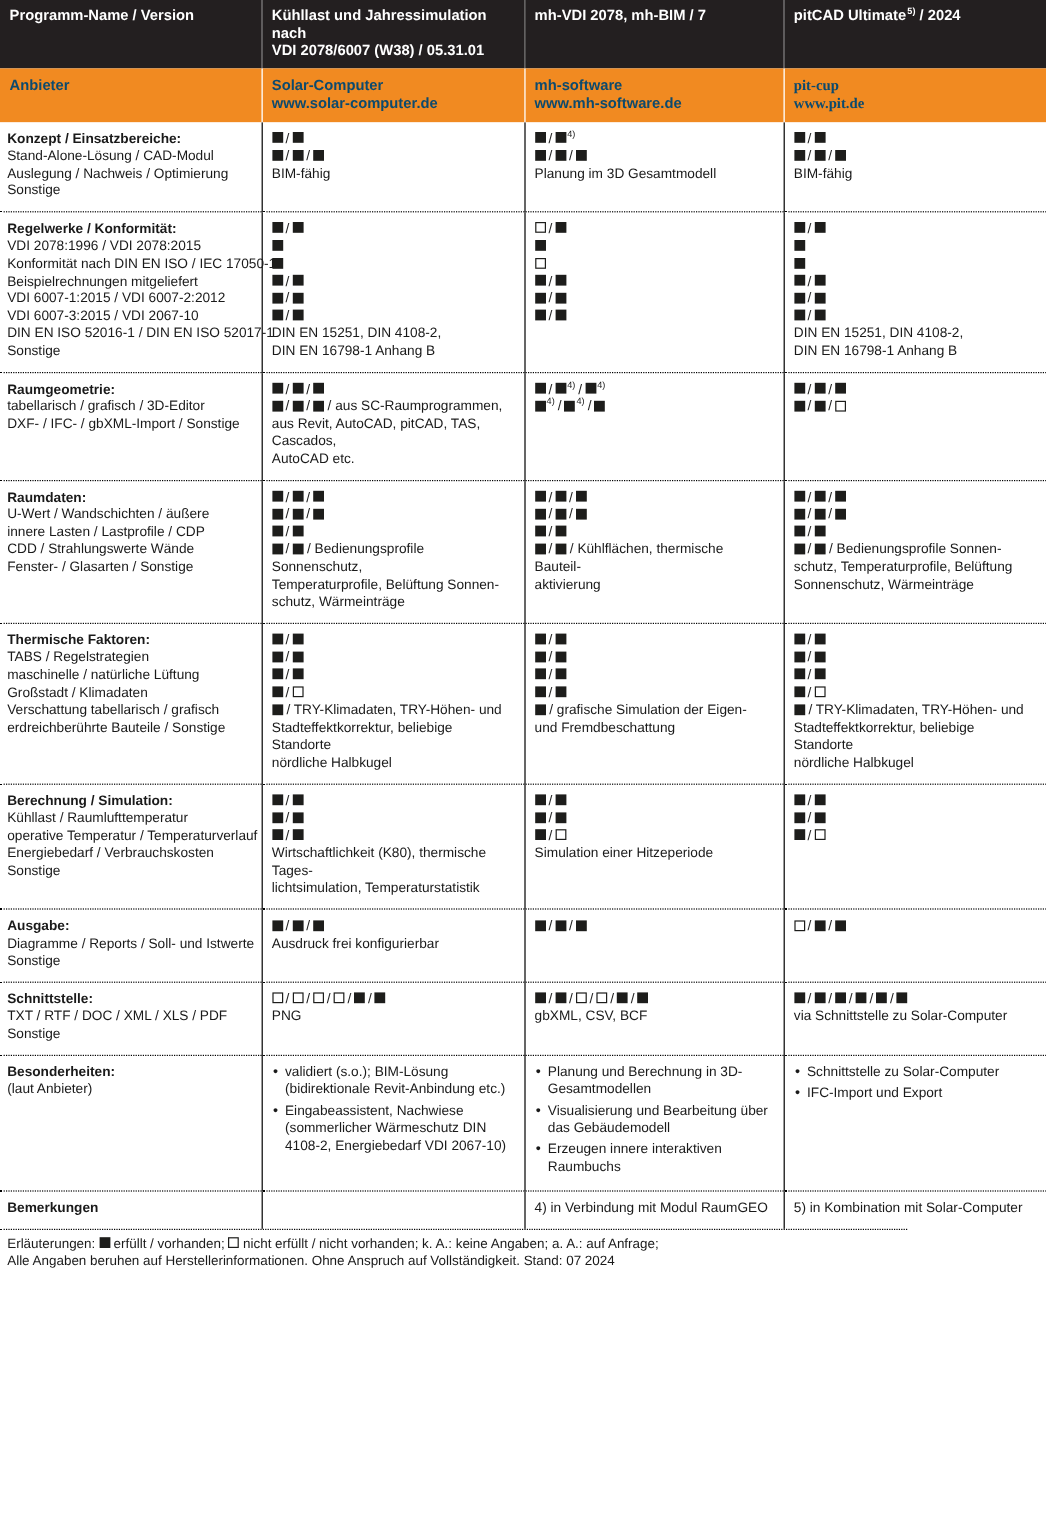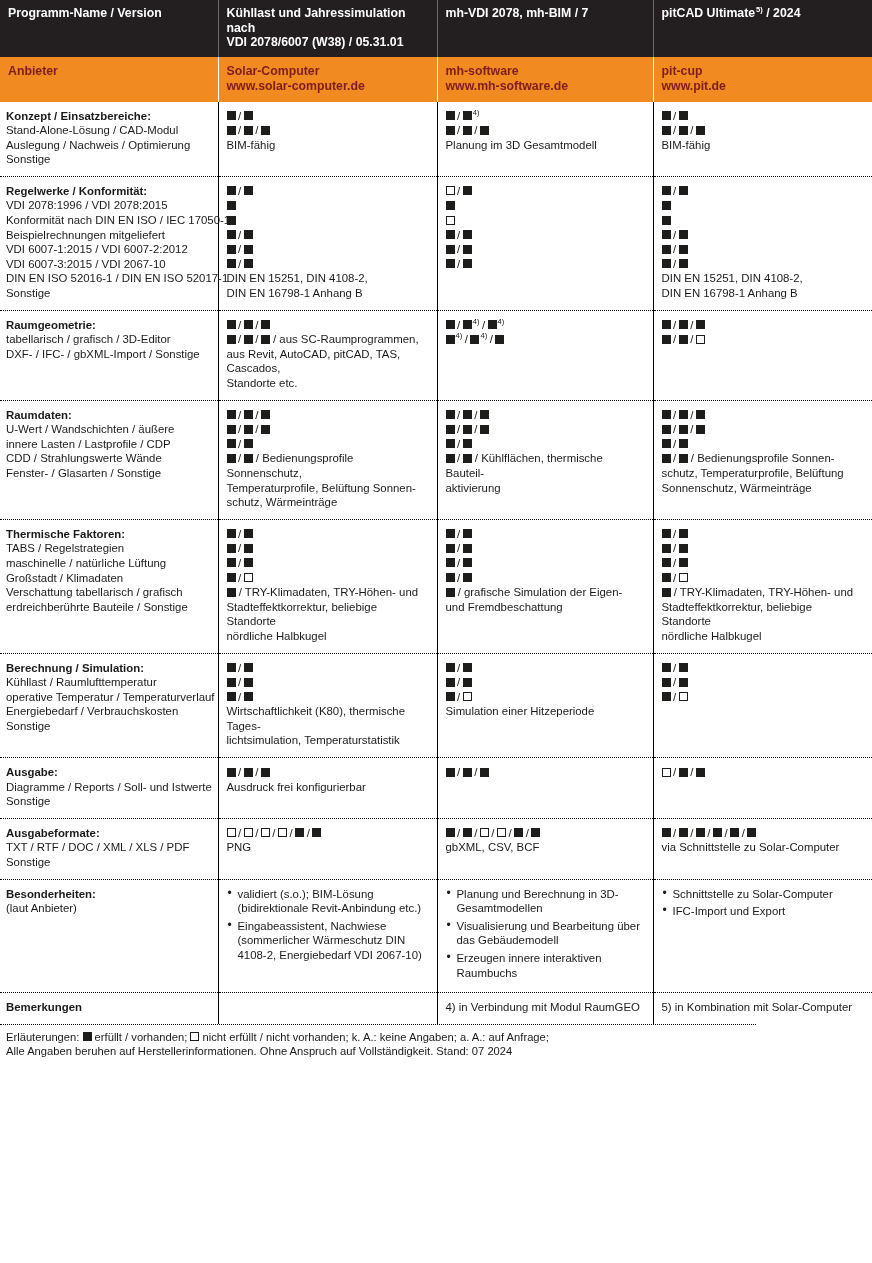--- a/index.html
+++ b/index.html
@@ -38,29 +38,29 @@
     font-size: 12.3px;
     line-height: 14.5px;
     padding: 6px 8px 7px 8px;
     vertical-align: top;
     border-right: 1px solid #6d6a6b;
   }
   tr.hdr-black td:last-child { border-right: none; }
 
   tr.hdr-orange td {
     background: #f18a21;
-    color: #7f1d1d;
+    color: #0c4a6e;
     font-weight: bold;
     font-size: 12.3px;
     line-height: 15px;
     padding: 7px 8px 8px 8px;
     vertical-align: top;
     border-right: 1px solid #ffffff;
   }
-  tr.hdr-orange td:last-child { border-right: none; }
+  tr.hdr-orange td:last-child { border-right: none; font-family: Liberation Serif, serif; }
 
   
   tr.sec > td {
     vertical-align: top;
     padding: 7px 8px 9px 8px;
     font-size: 11.4px;
     line-height: 14.6px;
     border-top: 1px dotted #000;
     border-right: 1px solid #000;
     background: #fff;
@@ -226,21 +226,21 @@
             <span class="lbl-line">tabellarisch / grafisch / 3D-Editor</span>
             <span class="lbl-line">DXF- / IFC- / gbXML-Import / Sonstige</span>
           </td>
           <td>
             <div class="val-line"><span class="bx on"></span><span class="sep">/</span><span class="bx on"></span><span class="sep">/</span><span class="bx on"></span></div>
             <div class="val-line"><span class="bx on"></span><span class="sep">/</span><span class="bx on"></span><span class="sep">/</span><span class="bx on"></span><span> / aus SC-Raumprogrammen,</span></div>
             <div class="val-line">
               <div class="val-line">aus Revit, AutoCAD, pitCAD, TAS, Cascados,</div>
             </div>
             <div class="val-line">
-              <div class="val-line">Standorte etc.</div>
+              <div class="val-line">AutoCAD etc.</div>
             </div>
           </td>
           <td>
             <div class="val-line"><span class="bx on"></span><span class="sep">/</span><span class="bx on"></span><sup class="fn">4)</sup><span class="sep">/</span><span class="bx on"></span><sup class="fn">4)</sup></div>
             <div class="val-line"><span class="bx on"></span><sup class="fn">4)</sup><span class="sep">/</span><span class="bx on"></span><sup class="fn">4)</sup><span class="sep">/</span><span class="bx on"></span></div>
           </td>
           <td>
             <div class="val-line"><span class="bx on"></span><span class="sep">/</span><span class="bx on"></span><span class="sep">/</span><span class="bx on"></span></div>
             <div class="val-line"><span class="bx on"></span><span class="sep">/</span><span class="bx on"></span><span class="sep">/</span><span class="bx off"></span></div>
           </td>
@@ -374,21 +374,21 @@
           </td>
           <td>
             <div class="val-line"><span class="bx on"></span><span class="sep">/</span><span class="bx on"></span><span class="sep">/</span><span class="bx on"></span></div>
           </td>
           <td>
             <div class="val-line"><span class="bx off"></span><span class="sep">/</span><span class="bx on"></span><span class="sep">/</span><span class="bx on"></span></div>
           </td>
         </tr>
         <tr class="sec">
           <td class="label">
-            <span class="sec-title">Ausgabeformate:</span>
+            <span class="sec-title">Schnittstelle:</span>
             <span class="lbl-line">TXT / RTF / DOC / XML / XLS / PDF</span>
             <span class="lbl-line">Sonstige</span>
           </td>
           <td>
             <div class="val-line"><span class="bx off"></span><span class="sep">/</span><span class="bx off"></span><span class="sep">/</span><span class="bx off"></span><span class="sep">/</span><span class="bx off"></span><span class="sep">/</span><span class="bx on"></span><span class="sep">/</span><span class="bx on"></span></div>
             <div class="val-line"><span>PNG</span></div>
           </td>
           <td>
             <div class="val-line"><span class="bx on"></span><span class="sep">/</span><span class="bx on"></span><span class="sep">/</span><span class="bx off"></span><span class="sep">/</span><span class="bx off"></span><span class="sep">/</span><span class="bx on"></span><span class="sep">/</span><span class="bx on"></span></div>
             <div class="val-line"><span>gbXML, CSV, BCF</span></div>

